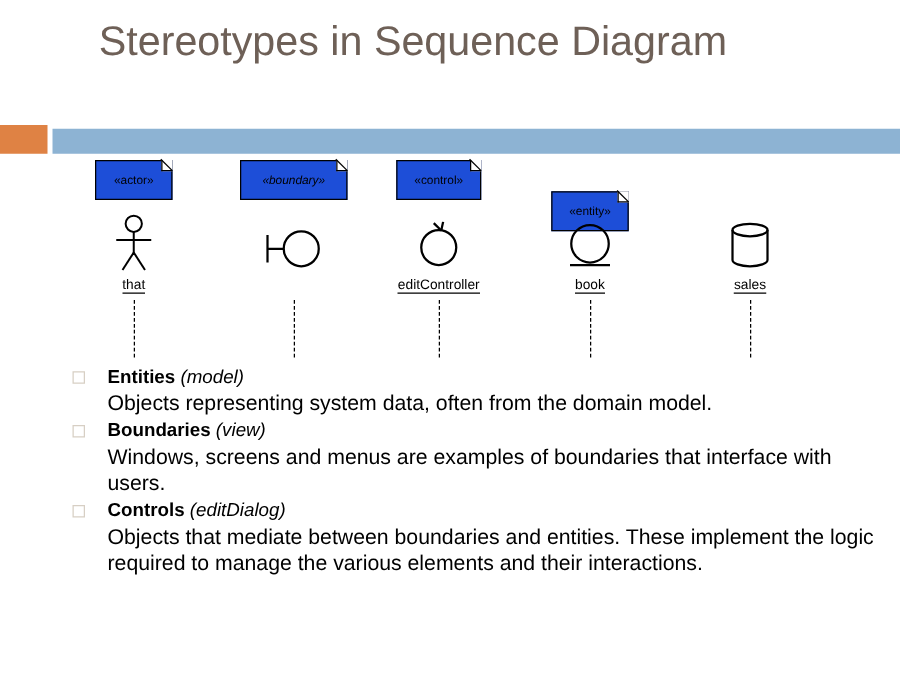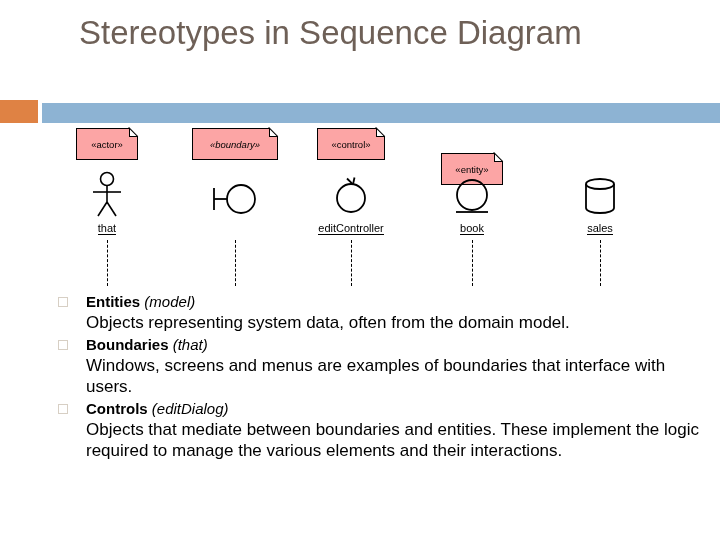--- a/index.html
+++ b/index.html
@@ -61,21 +61,21 @@
     top: 0px;
     height: 164px;
   }
 
   
   .note-box {
     position: absolute;
     top: 2px;
     left: 50%;
     transform: translateX(-50%);
-    background: #fca5a5;
+    background: #1d4ed8;
     border: 1px solid #000000;
     box-sizing: border-box;
     height: 32px;
     display: flex;
     align-items: center;
     justify-content: center;
     font-size: 9.5px;
     color: #000000;
     white-space: nowrap;
     padding: 0 6px;
@@ -289,21 +289,21 @@
       <span class="strong">Entities</span>
       <span class="ital">(model)</span>
     </div>
     <div class="bullet-body">Objects representing system data, often from the domain model.</div>
   </div>
 
   <div class="bullet-item">
     <span class="bullet-marker"></span>
     <div class="bullet-head">
       <span class="strong">Boundaries</span>
-      <span class="ital">(that)</span>
+      <span class="ital">(view)</span>
     </div>
     <div class="bullet-body">Windows, screens and menus are examples of boundaries that interface with users.</div>
   </div>
 
   <div class="bullet-item">
     <span class="bullet-marker"></span>
     <div class="bullet-head">
       <span class="strong">Controls</span>
       <span class="ital">(editDialog)</span>
     </div>

